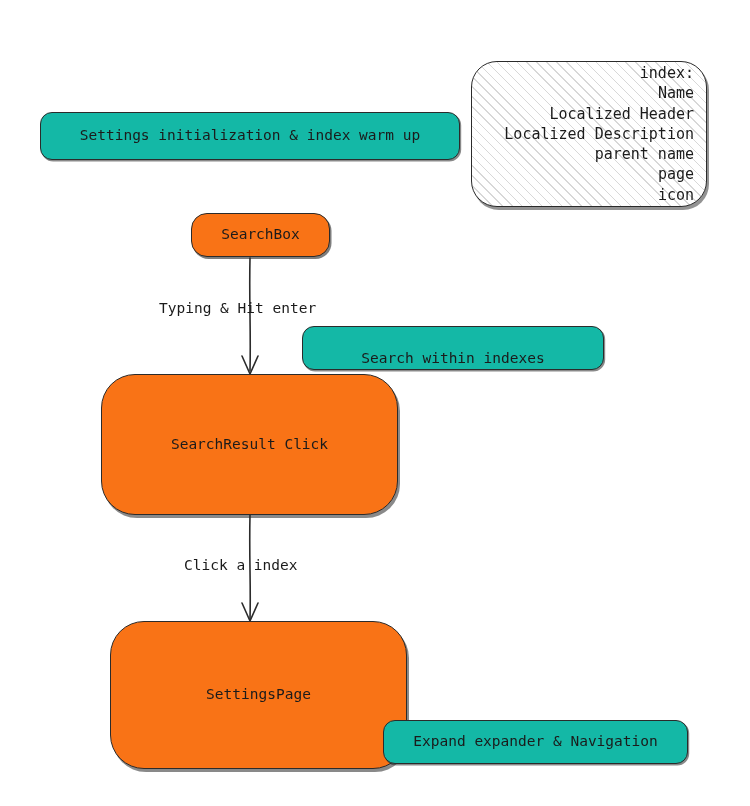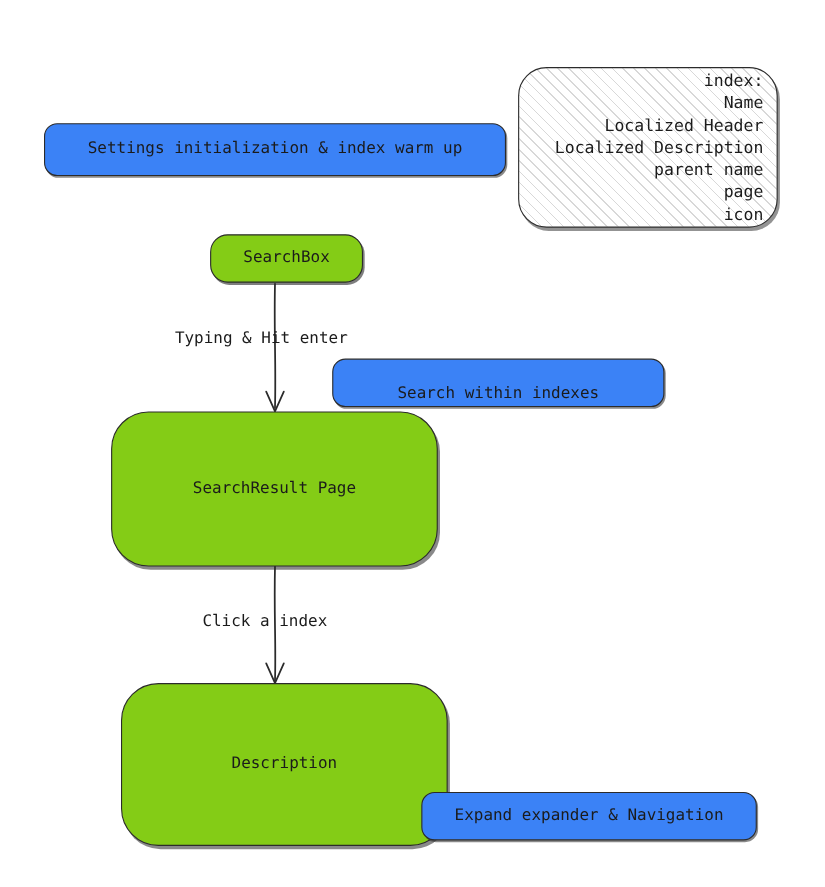--- a/index.html
+++ b/index.html
@@ -21,28 +21,28 @@
     display: flex;
     align-items: center;
     justify-content: center;
     text-align: center;
     color: #1b1b1b;
     line-height: 1.35;
     white-space: pre-line;
   }
   
   .note {
-    background: #3b82f6;
+    background: #14b8a6;
     border: 1.6px solid #2b2b2b;
     border-radius: 12px;
     font-size: 14.5px;
     box-shadow: 1.2px 1.6px 0 rgba(40,40,40,0.55);
   }
   .yellow {
-    background: #84cc16;
+    background: #f97316;
     border: 1.8px solid #2b2b2b;
     border-radius: 16px;
     font-size: 14.5px;
     box-shadow: 1.5px 2px 0 rgba(40,40,40,0.6);
   }
   .yellow.big {
     border-radius: 34px;
     box-shadow: 2px 3px 0 rgba(40,40,40,0.55);
   }
   .hatch {
@@ -111,28 +111,28 @@
 
   <div class="edge-label" style="left:159px; top:300px;">
     <span>Typing &amp; Hit enter</span>
   </div>
 
   <div class="node note" style="left:302px; top:326px; width:302px; height:44px;align-items:flex-end;">
     <span>Search within indexes</span>
   </div>
 
   <div class="node yellow big" style="left:101px; top:374px; width:297px; height:141px;">
-    <span>SearchResult Page</span>
+    <span>SearchResult Click</span>
   </div>
 
   <div class="edge-label" style="left:184px; top:557px;">
     <span>Click a index</span>
   </div>
 
   <div class="node yellow big" style="left:110px; top:621px; width:297px; height:148px;">
-    <span>Description</span>
+    <span>SettingsPage</span>
   </div>
 
   <div class="node note" style="left:383px; top:720px; width:305px; height:44px;">
     <span>Expand expander &amp; Navigation</span>
   </div>
 
 </div>
 
 </body></html>

